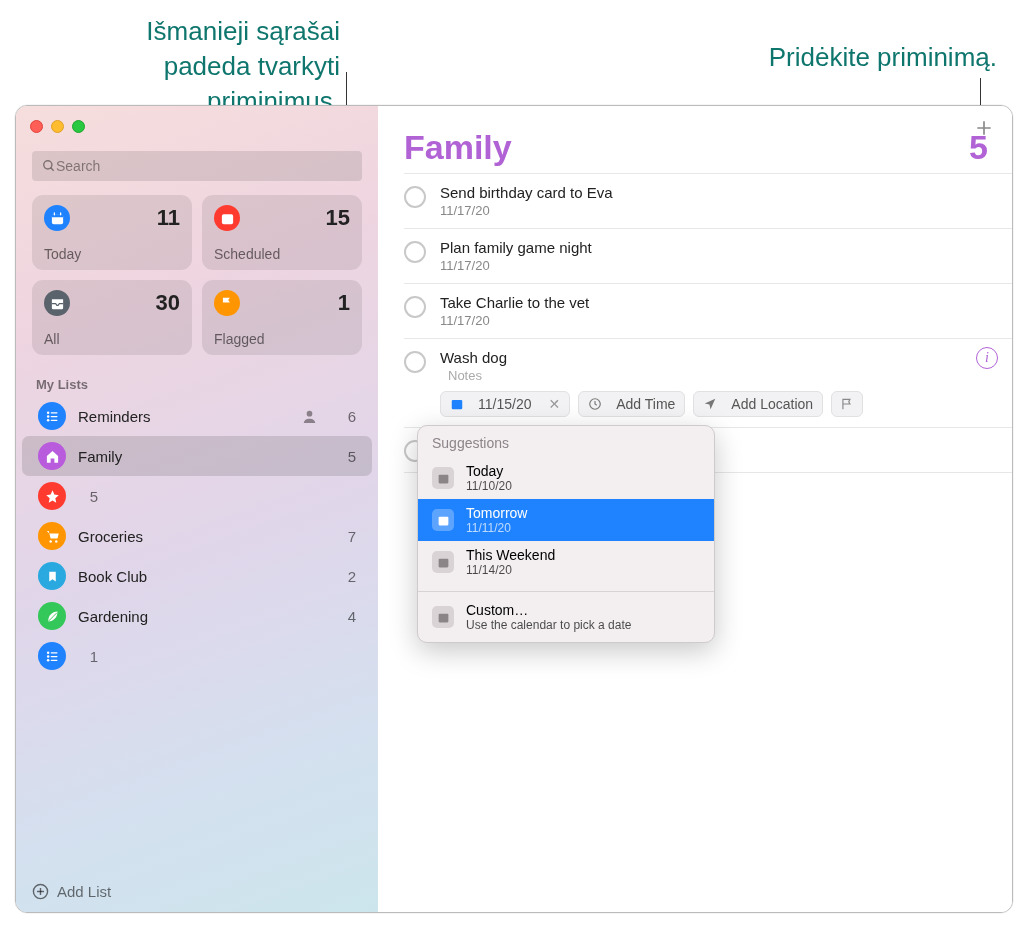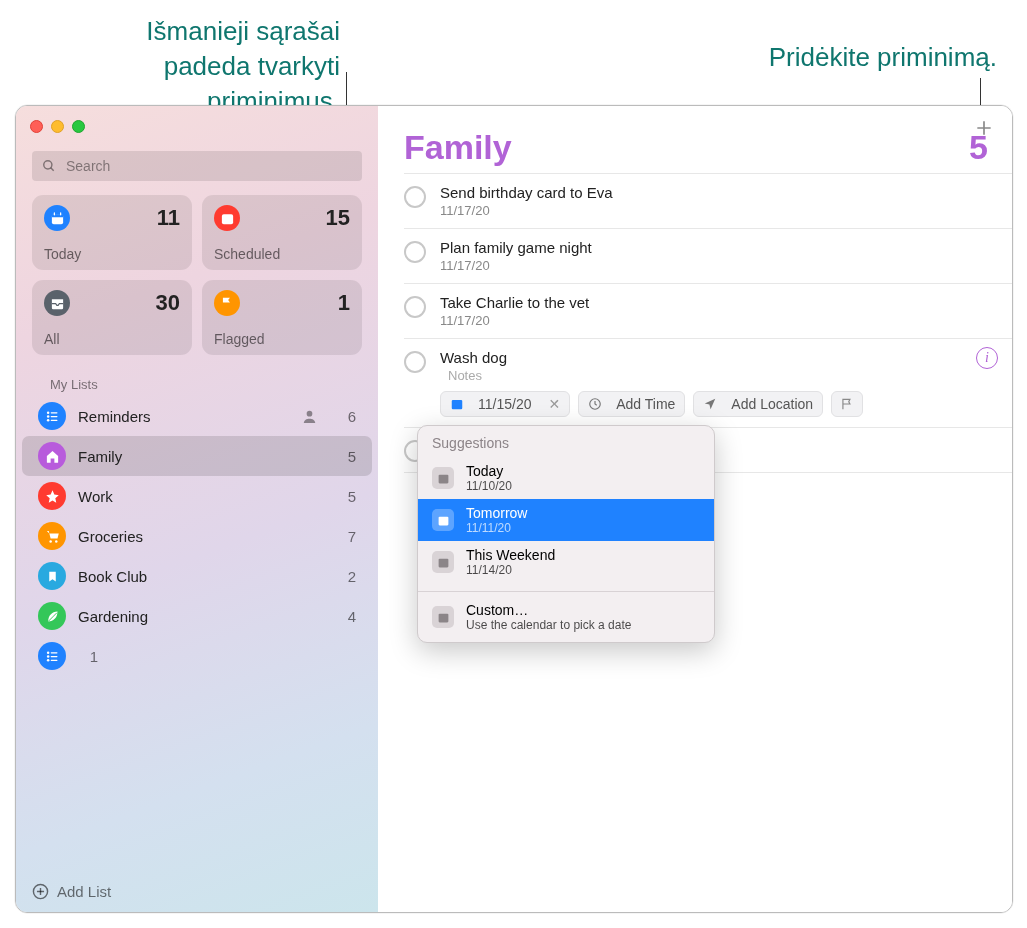--- a/index.html
+++ b/index.html
@@ -50,21 +50,21 @@
   .search-box {
     margin: 8px 16px 14px;
     height: 30px;
     border-radius: 4px;
     background: rgba(0,0,0,0.10);
     display: flex;
     align-items: center;
     padding: 0 10px;
     color: rgba(0,0,0,0.42);
     font-size: 14px;
-    gap: 10px;
+    gap: 0;
   }
   .smart-grid {
     display: grid;
     grid-template-columns: 1fr 1fr;
     gap: 10px;
     padding: 0 16px 12px;
   }
   .smart-card {
     background: rgba(0,0,0,0.085);
     border-radius: 11px;
@@ -77,21 +77,21 @@
   .smart-top { display:flex; justify-content: space-between; align-items:center; }
   .smart-icon {
     width:26px;height:26px;border-radius:50%;
     display:flex;align-items:center;justify-content:center;
     color:#fff;font-size:14px;
   }
   .smart-count { font-size:22px;font-weight:700;color:#222; }
   .smart-label { font-size:14px;color:rgba(0,0,0,0.55);font-weight:500; }
   .section-header {
     padding:10px 20px 4px;
-    font-size:13px;color:rgba(0,0,0,0.5);font-weight:400;margin-left:14px;
+    font-size:13px;color:rgba(0,0,0,0.5);font-weight:700;
   }
   .list-items { flex:1; }
   .list-row {
     display:flex;align-items:center;
     padding:6px 16px 6px 16px;
     margin:0 6px;
     border-radius:7px;
     gap:12px;
   }
   .list-row.selected { background: rgba(0,0,0,0.12); }
@@ -294,21 +294,20 @@
           </div>
           <div class="name">Family</div>
           <div class="count">5</div>
         </div>
         <div class="list-row">
           <div class="bullet" style="background:#ff3b30">
             <svg width="15" height="15" viewBox="0 0 24 24" fill="#fff">
               <path d="M12 2l2.9 6.9L22 10l-5.5 4.8L18 22l-6-3.5L6 22l1.5-7.2L2 10l7.1-1.1z"></path>
             </svg>
           </div>
-          <div class="name">Work</div>
           <div class="count">5</div>
         </div>
         <div class="list-row">
           <div class="bullet" style="background:#ff9500">
             <svg width="15" height="15" viewBox="0 0 24 24" fill="#fff">
               <circle cx="9" cy="20" r="2"></circle>
               <circle cx="18" cy="20" r="2"></circle>
               <path d="M3 3h3l3 12h11l2-8H7"></path>
             </svg>
           </div>

